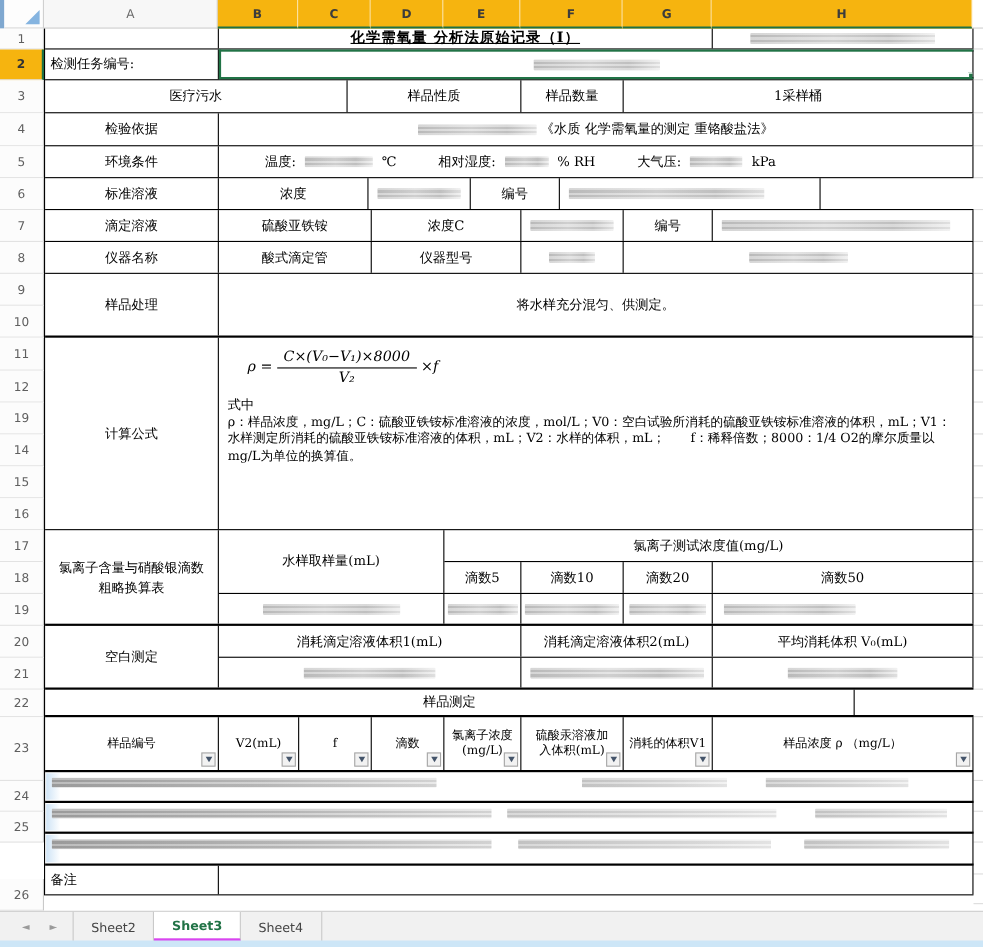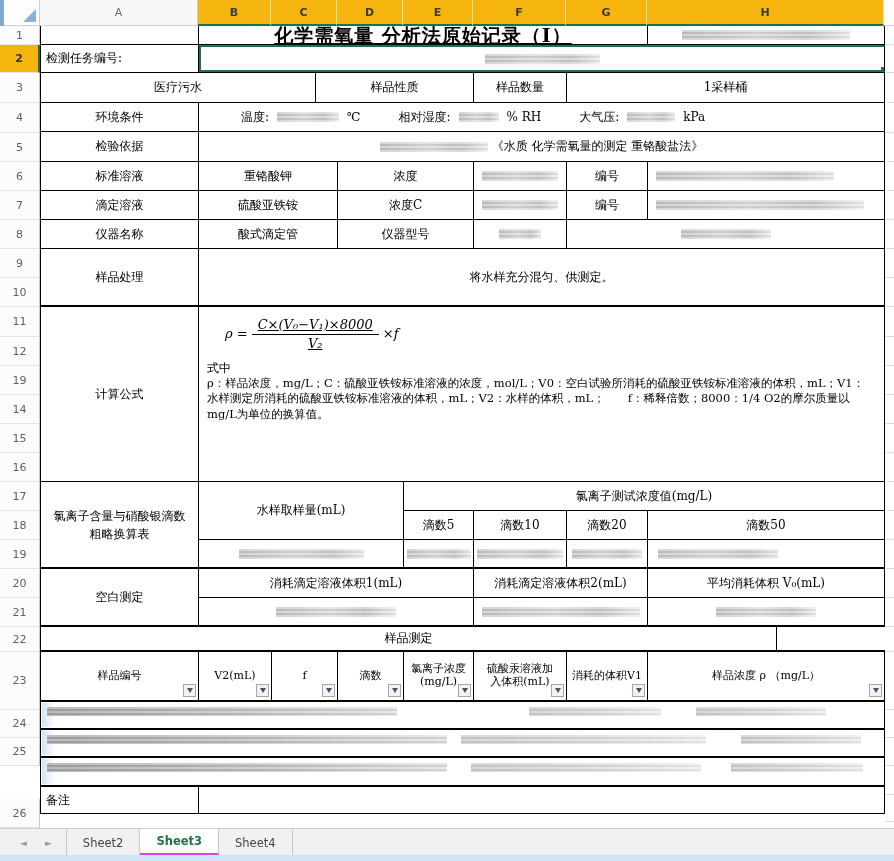--- a/index.html
+++ b/index.html
@@ -26,37 +26,37 @@
       border-left:1px solid #000;font-family:"DejaVu Serif","Liberation Serif",serif;font-size:12px;}
   .band{display:flex;align-items:stretch;box-sizing:border-box;border-bottom:1px solid #000;position:relative;overflow:visible;}
   .band.thick{border-bottom-width:2px;}
   .c{box-sizing:border-box;border-right:1px solid #000;display:flex;align-items:center;justify-content:center;
      text-align:center;flex-shrink:0;overflow:hidden;line-height:1.2;}
   .c.last{border-right:1px solid #000;}
   .wA{width:158px}.wB{width:73px}.wC{width:66px}.wD{width:66px}.wE{width:70px}.wF{width:93px}.wG{width:81px}.wH{width:237px}
   .wBC{width:139px}.wDE{width:136px}.wBD{width:205px}.wEH{width:481px}.wBE{width:275px}.wFG{width:174px}
   .wBG{width:449px}.wBH{width:686px}.wAH{width:736px}.wGH{width:318px}
   .left{justify-content:flex-start;text-align:left;padding-left:5px;}
-  .title{font-weight:bold;font-size:19px;text-decoration:underline;letter-spacing:1px;}
+  .title{font-weight:bold;font-size:13px;text-decoration:underline;letter-spacing:1px;}
   
   .selbox{border:2px solid #217346;position:relative;}
   .selbox::after{content:"";position:absolute;right:-4px;bottom:-4px;width:6px;height:6px;background:#217346;border:1px solid #fff;z-index:5;}
   
   .rd{display:inline-block;height:10px;border-radius:1px;flex-shrink:0;
       background-image:repeating-linear-gradient(180deg,rgba(255,255,255,.3) 0 2px,rgba(0,0,0,.05) 2px 4px),
         linear-gradient(90deg,#c3c3c3,#dadada 45%,#c9c9c9 75%,#ececec);}
   .rcol{flex:1;display:flex;flex-direction:column;min-width:0;}
   .sub{box-sizing:border-box;display:flex;align-items:stretch;border-bottom:1px solid #000;}
   .sub.nb{border-bottom:none;}
   .envrow{justify-content:flex-start;padding-left:42px;gap:8px;}
   .envrow .sp{margin-left:30px;}
   
   .calcbox{flex-direction:column;align-items:flex-start;justify-content:flex-start;text-align:left;padding:8px 10px 0 8px;}
   .formula{font-style:italic;font-size:13px;display:flex;align-items:center;gap:4px;margin:2px 0 10px 18px;}
-  .frac{display:inline-flex;flex-direction:column;text-align:center;text-decoration:underline;}
+  .frac{display:inline-flex;flex-direction:column;text-align:center;}
   .fnum{border-bottom:1px solid #000;padding:0 6px 1px 6px;}
   .fden{padding-top:1px;}
   .fwhere{font-size:12px;}
   .fdesc{font-size:11.5px;line-height:1.35;white-space:pre-wrap;}
   .pre{white-space:pre-line;}
   
   .hc{position:relative;font-size:11px;line-height:1.15;}
   .fbtn{position:absolute;right:2px;bottom:3px;width:13px;height:13px;background:#f2f2f2;border:1px solid #a6a6a6;
         box-sizing:border-box;display:flex;align-items:center;justify-content:center;cursor:pointer;}
   .ftri{width:0;height:0;border-left:3.5px solid transparent;border-right:3.5px solid transparent;border-top:5px solid #44546a;}
@@ -178,46 +178,45 @@
         </div>
     </div>
 
     <div class="band" style="height:30px">
       <div class="c wBE">医疗污水</div>
       <div class="c wA">样品性质</div>
       <div class="c wF">样品数量</div>
       <div class="c wGH last">1采样桶</div>
     </div>
 
+    <div class="band" style="height:30px">
+      <div class="c wA">检验依据</div>
+      <div class="c wBH last">
+        <span class="rd" style="width:108px;margin-right:4px"></span>
+        <span>《水质  化学需氧量的测定  重铬酸盐法》</span>
+      </div>
+    </div>
+
     <div class="band" style="height:29px">
       <div class="c wA">环境条件</div>
       <div class="c wBH last envrow">
         <span>温度:</span>
         <span class="rd" style="width:62px"></span>
         <span>℃</span>
         <span class="sp">相对湿度:</span>
         <span class="rd" style="width:40px"></span>
         <span>% RH</span>
         <span class="sp">大气压:</span>
         <span class="rd" style="width:48px"></span>
         <span>kPa</span>
       </div>
     </div>
 
-    <div class="band" style="height:30px">
-      <div class="c wA">检验依据</div>
-      <div class="c wBH last">
-        <span class="rd" style="width:108px;margin-right:4px"></span>
-        <span>《水质  化学需氧量的测定  重铬酸盐法》</span>
-      </div>
-    </div>
-
     <div class="band" style="height:29px">
       <div class="c wA">标准溶液</div>
-      <div class="c wBC">重铬酸钾</div>
       <div class="c wDE">浓度</div>
       <div class="c wF" style="justify-content:flex-start;padding-left:8px">
           <span class="rd" style="width:76px"></span>
         </div>
       <div class="c wG">编号</div>
       <div class="c wH last" style="justify-content:flex-start;padding-left:8px">
           <span class="rd" style="width:178px"></span>
         </div>
     </div>
 

